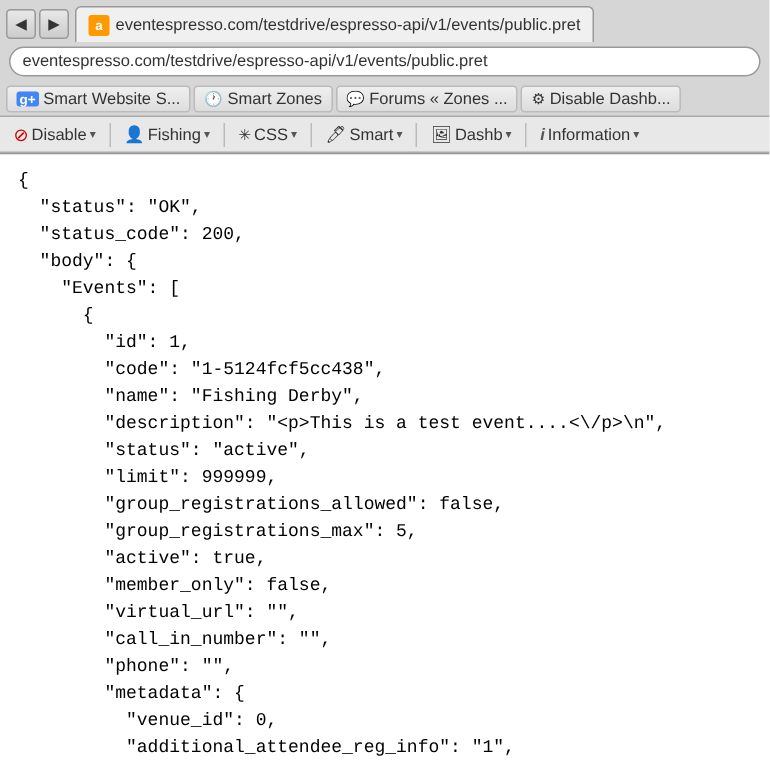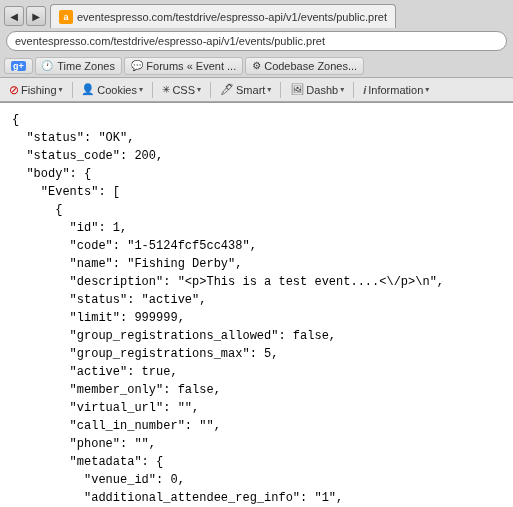--- a/index.html
+++ b/index.html
@@ -194,45 +194,46 @@
 
   <div class="address-bar-row">
     <div class="address-bar">
       <span style="font-size:11px;">eventespresso.com/testdrive/espresso-api/v1/events/public.pret</span>
     </div>
   </div>
 
   <div class="bookmarks-bar">
     <div class="bookmark-item">
       <span class="bookmark-icon" style="background:#4285f4; color:white; border-radius:2px; padding:0 2px; font-size:9px; font-weight:bold;">g+</span>
+      <span>Smart Website S...</span>
     </div>
     <div class="bookmark-item">
       <span class="bookmark-icon">🕐</span>
-      <span>Time Zones</span>
+      <span>Smart Zones</span>
     </div>
     <div class="bookmark-item">
       <span class="bookmark-icon">💬</span>
-      <span>Forums « Event ...</span>
+      <span>Forums « Zones ...</span>
     </div>
     <div class="bookmark-item">
       <span class="bookmark-icon">⚙</span>
-      <span>Codebase Zones...</span>
+      <span>Disable Dashb...</span>
     </div>
   </div>
 
   <div class="firebug-toolbar">
     <div class="toolbar-item">
       <span style="color:#cc0000; font-size:12px;">⊘</span>
+      <span>Disable</span>
+      <span class="dropdown-arrow">▾</span>
+    </div>
+    <div class="toolbar-separator"></div>
+    <div class="toolbar-item">
+      <span>👤</span>
       <span>Fishing</span>
-      <span class="dropdown-arrow">▾</span>
-    </div>
-    <div class="toolbar-separator"></div>
-    <div class="toolbar-item">
-      <span>👤</span>
-      <span>Cookies</span>
       <span class="dropdown-arrow">▾</span>
     </div>
     <div class="toolbar-separator"></div>
     <div class="toolbar-item">
       <span style="font-size:10px;">✳</span>
       <span>CSS</span>
       <span class="dropdown-arrow">▾</span>
     </div>
     <div class="toolbar-separator"></div>
     <div class="toolbar-item">

